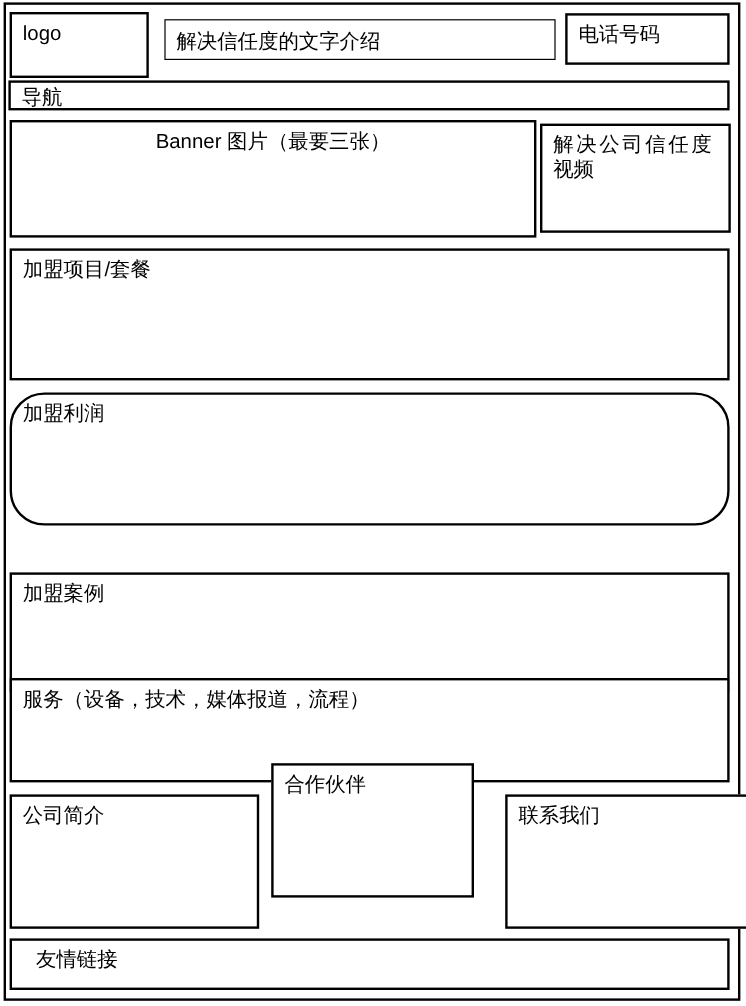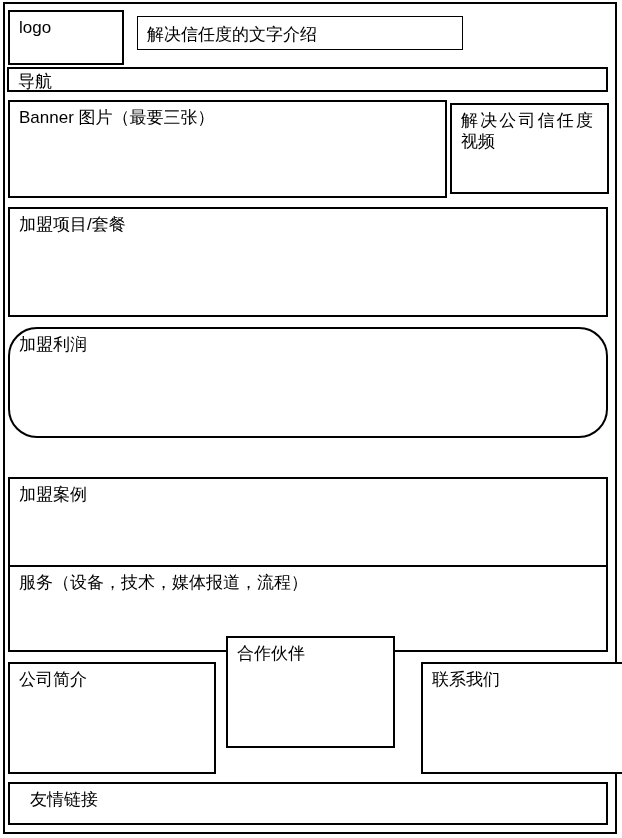--- a/index.html
+++ b/index.html
@@ -36,21 +36,21 @@
     line-height: 1.25;
     padding: 5px 9px;
     overflow: hidden;
   }
   .box.thin { border-width: 1px; }
 
   .logo-box   { left: 8px;   top: 10px;  width: 116px; height: 55px; }
   .intro-box  { left: 137px; top: 16px;  width: 326px; height: 34px; padding-top: 7px; }
   .phone-box  { left: 471px; top: 11px;  width: 137px; height: 43px; }
   .nav-bar    { left: 7px;   top: 67px;  width: 601px; height: 25px; padding-top: 2px; }
-  .banner-box { left: 8px;   top: 100px; width: 439px; height: 98px; }
+  .banner-box { left: 8px;   top: 100px; width: 439px; height: 98px; text-align: center; }
   .video-box  { left: 450px; top: 103px; width: 159px; height: 91px; }
   .video-box .lbl { display: inline-block; width: 132px; text-align: justify; }
   .sec-projects { left: 8px; top: 207px; width: 600px; height: 110px; }
   .sec-profit   { left: 8px; top: 327px; width: 600px; height: 111px; border-radius: 29px; }
   .sec-cases    { left: 8px; top: 453px; width: 600px; height: 100px; margin-top: 24px; }
   .sec-services { left: 8px; top: 565px; width: 600px; height: 87px;  }
   .company-box  { left: 8px;   top: 662px; width: 208px; height: 112px; }
   .partners-box { left: 226px; top: 636px; width: 169px; height: 112px; }
   .contact-box  { left: 421px; top: 662px; width: 216px; height: 112px; }
   .footer-box   { left: 8px;   top: 782px; width: 600px; height: 43px; padding-left: 20px; }
@@ -59,20 +59,23 @@
 <body>
 
 <div class="page">
   <div class="frame"></div>
 
   <div class="box logo-box">
     <span class="lbl">logo</span>
   </div>
   <div class="box thin intro-box">
     <span class="lbl">解决信任度的文字介绍</span>
+  </div>
+  <div class="box phone-box">
+    <span class="lbl">电话号码</span>
   </div>
 
   <div class="box nav-bar">
     <span class="lbl">导航</span>
   </div>
 
   <div class="box banner-box">
     <span class="lbl">Banner 图片（最要三张）</span>
   </div>
   <div class="box video-box">

